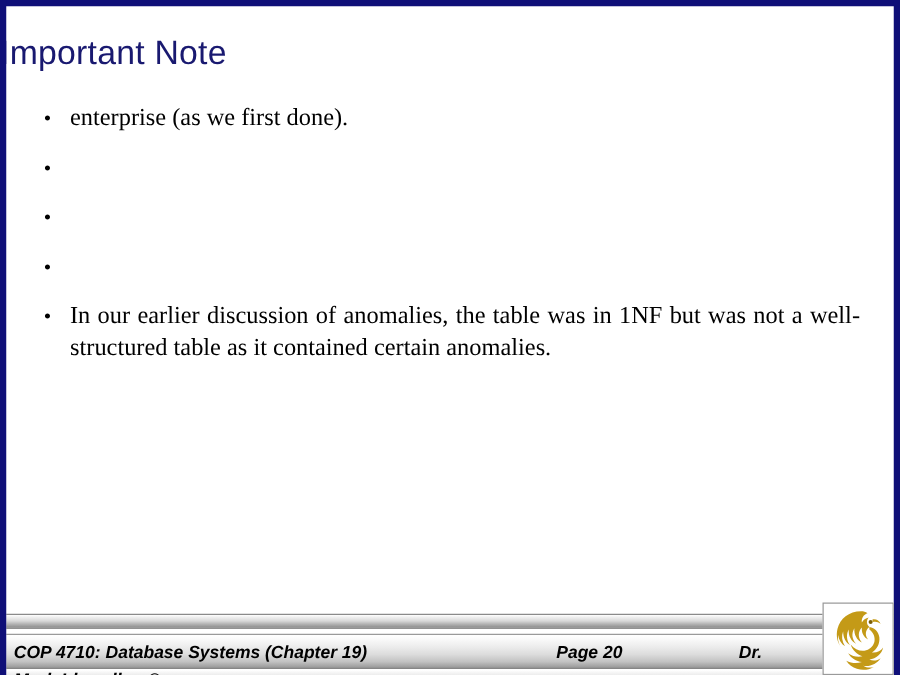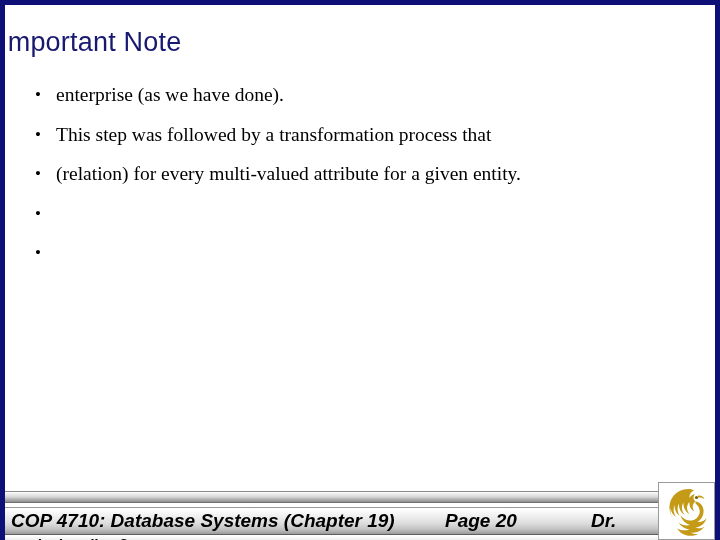--- a/index.html
+++ b/index.html
@@ -131,21 +131,21 @@
     border-bottom: 1px solid #7a7a7a;
     box-sizing: border-box;
   }
 
   .foot-text {
     position: absolute;
     color: #000000;
     font-family: "Liberation Sans", "DejaVu Sans", sans-serif;
     font-weight: bold;
     font-style: italic;
-    font-size: 19px;
+    font-size: 14px;
     line-height: 26px;
     white-space: nowrap;
   }
   #foot-course { left: 6px;   top: 23px; }
   #foot-page   { left: 440px; top: 23px; }
   #foot-dr     { left: 586px; top: 23px; }
   #foot-author { left: 6px;   top: 50px; font-size: 14.5px; line-height: 20px; }
 
   
   #logo-box {
@@ -171,47 +171,46 @@
   <div class="frame-edge frame-left"></div>
   <div class="frame-edge frame-right"></div>
 
   <div id="title">Important Note</div>
 
   <div id="body">
 
     <div class="bullet-row" style="margin-bottom:14px;">
       <span class="bullet-marker">•</span>
       <span class="bullet-text">
-        <span class="last-line">enterprise (as we have done).</span>
-      </span>
-    </div>
-
-    <div class="bullet-row" style="margin-bottom:14px;">
-      <span class="bullet-marker">•</span>
-      <span class="bullet-text">
-        <span>This step was followed by a transformation process that</span>
-      </span>
-    </div>
-
-    <div class="bullet-row" style="margin-bottom:14px;">
-      <span class="bullet-marker">•</span>
-      <span class="bullet-text">
-        <span class="last-line">(relation) for every multi-valued attribute for a given entity.</span>
+        <span class="last-line">enterprise (as we first done).</span>
+      </span>
+    </div>
+
+    <div class="bullet-row" style="margin-bottom:14px;">
+      <span class="bullet-marker">•</span>
+      <span class="bullet-text">
+      </span>
+    </div>
+
+    <div class="bullet-row" style="margin-bottom:14px;">
+      <span class="bullet-marker">•</span>
+      <span class="bullet-text">
       </span>
     </div>
 
     <div class="bullet-row" style="margin-bottom:14px;">
       <span class="bullet-marker">•</span>
       <span class="bullet-text">
       </span>
     </div>
 
     <div class="bullet-row">
       <span class="bullet-marker">•</span>
       <span class="bullet-text">
+        <span>In our earlier discussion of anomalies, the table was in 1NF but was not a well-structured table as it contained certain anomalies.</span>
       </span>
     </div>
 
   </div>
 
   <div id="footer">
     <div class="foot-strip-thin"></div>
     <div class="foot-bar"></div>
     <div class="foot-bar2"></div>
 

